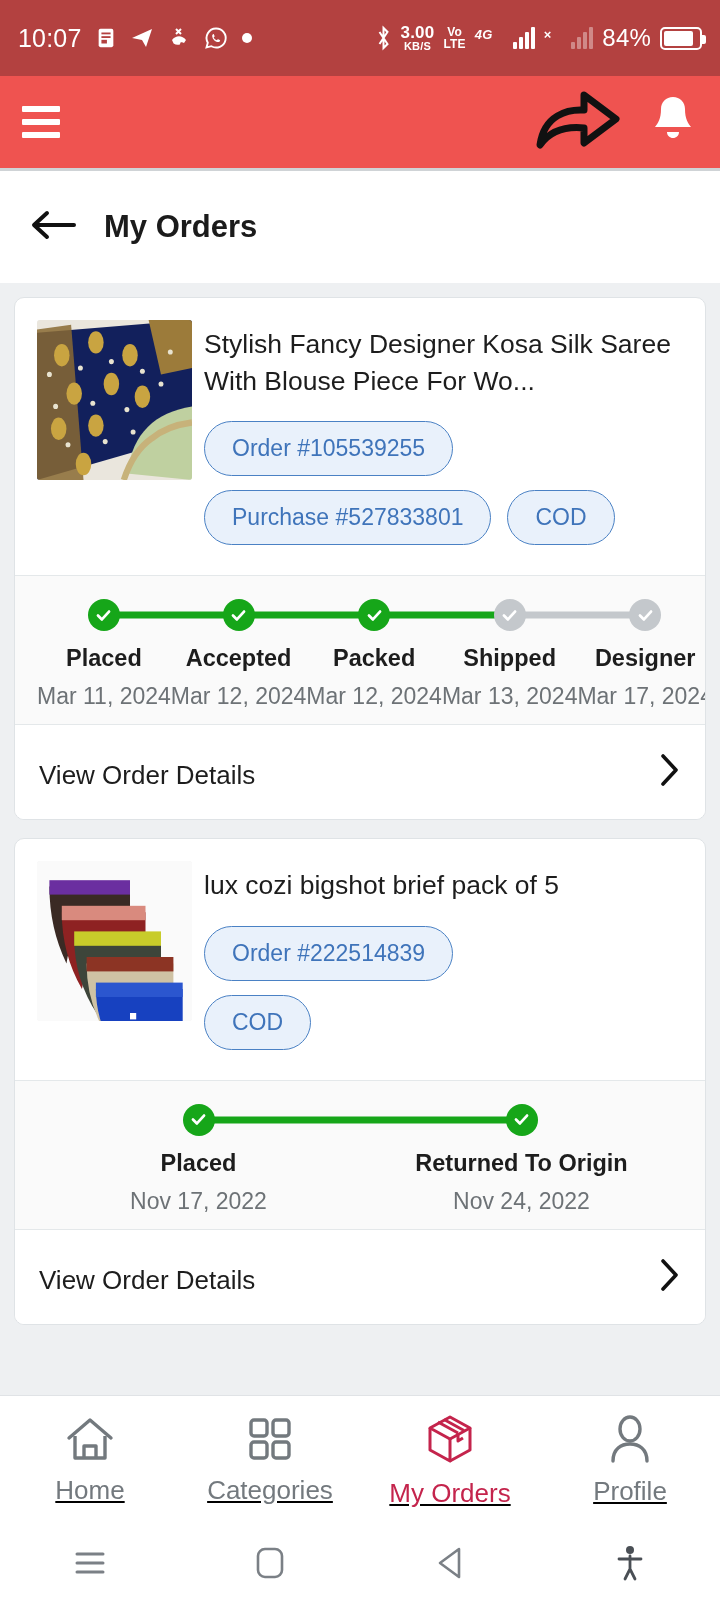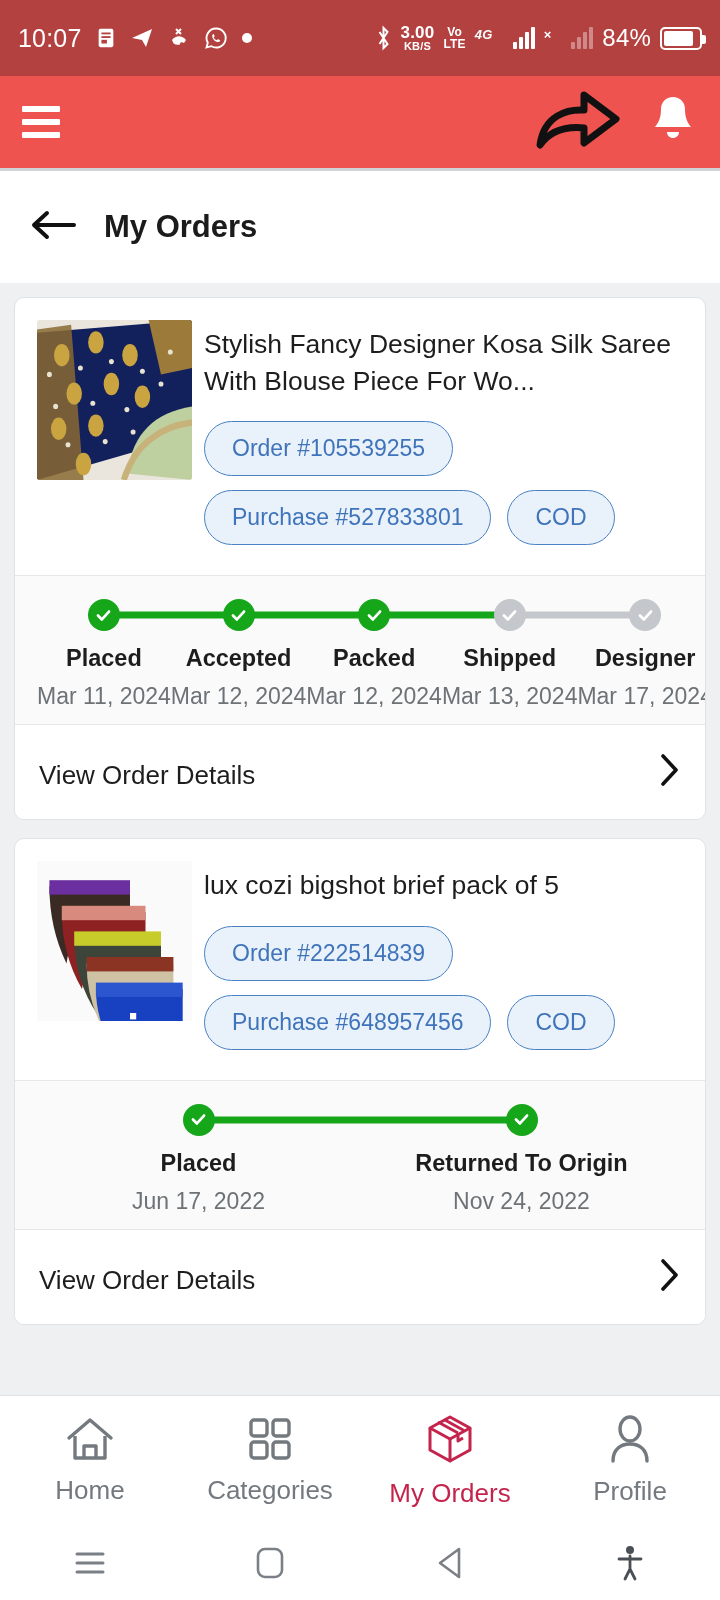--- a/index.html
+++ b/index.html
@@ -109,21 +109,21 @@
     display:flex; align-items:flex-end; padding:28px 24px;
     background:#fff; cursor:pointer;
   }
   .details-label{ font-size:26px; color:#1d1d1d; }
   .chev{ margin-left:auto; }
 
   
   .bottomnav{
     position:absolute; left:0; bottom:75px; width:720px; height:130px;
     background:#fff; border-top:1px solid #e0e3e6;
-    display:flex; align-items:center;
+    display:flex; align-items:center;text-decoration:underline;
   }
   .nav-item{ flex:1; display:flex; flex-direction:column; align-items:center; gap:9px; cursor:pointer;}
   .nav-label{ font-size:26px; color:#73797e; }
   .nav-item.active .nav-label{ color:#c4244c; }
 
   
   .sysnav{
     position:absolute; left:0; bottom:0; width:720px; height:75px;
     background:#fff; display:flex; align-items:center;
   }
@@ -391,40 +391,39 @@
           </g>
         </svg>
       </div>
       <div class="prod-info">
         <div class="prod-title">lux cozi bigshot brief pack of 5</div>
         <div class="chips">
           <div class="chip-row">
             <span class="chip">Order #222514839</span>
           </div>
           <div class="chip-row">
-            <span class="chip">Purchase #648957456</span>
             <span class="chip">COD</span>
           </div>
         </div>
       </div>
     </div>
 
     <div class="tracker">
       <div class="steps">
         <div class="step">
           <div class="dot-row">
               <span class="bar right"></span>
             <span class="dot">
                 <svg viewBox="0 0 24 24">
                   <path d="M5 12l5 5L19 7" fill="none" stroke="#fff" stroke-width="3.4" stroke-linecap="round" stroke-linejoin="round"></path>
                 </svg>
               </span>
             </div>
           <div class="step-label">Placed</div>
-          <div class="step-date">Jun 17, 2022</div>
+          <div class="step-date">Nov 17, 2022</div>
         </div>
         <div class="step">
           <div class="dot-row">
             <span class="dot">
                 <svg viewBox="0 0 24 24">
                   <path d="M5 12l5 5L19 7" fill="none" stroke="#fff" stroke-width="3.4" stroke-linecap="round" stroke-linejoin="round"></path>
                 </svg>
               </span>
             </div>
           <div class="step-label">Returned To Origin</div>

